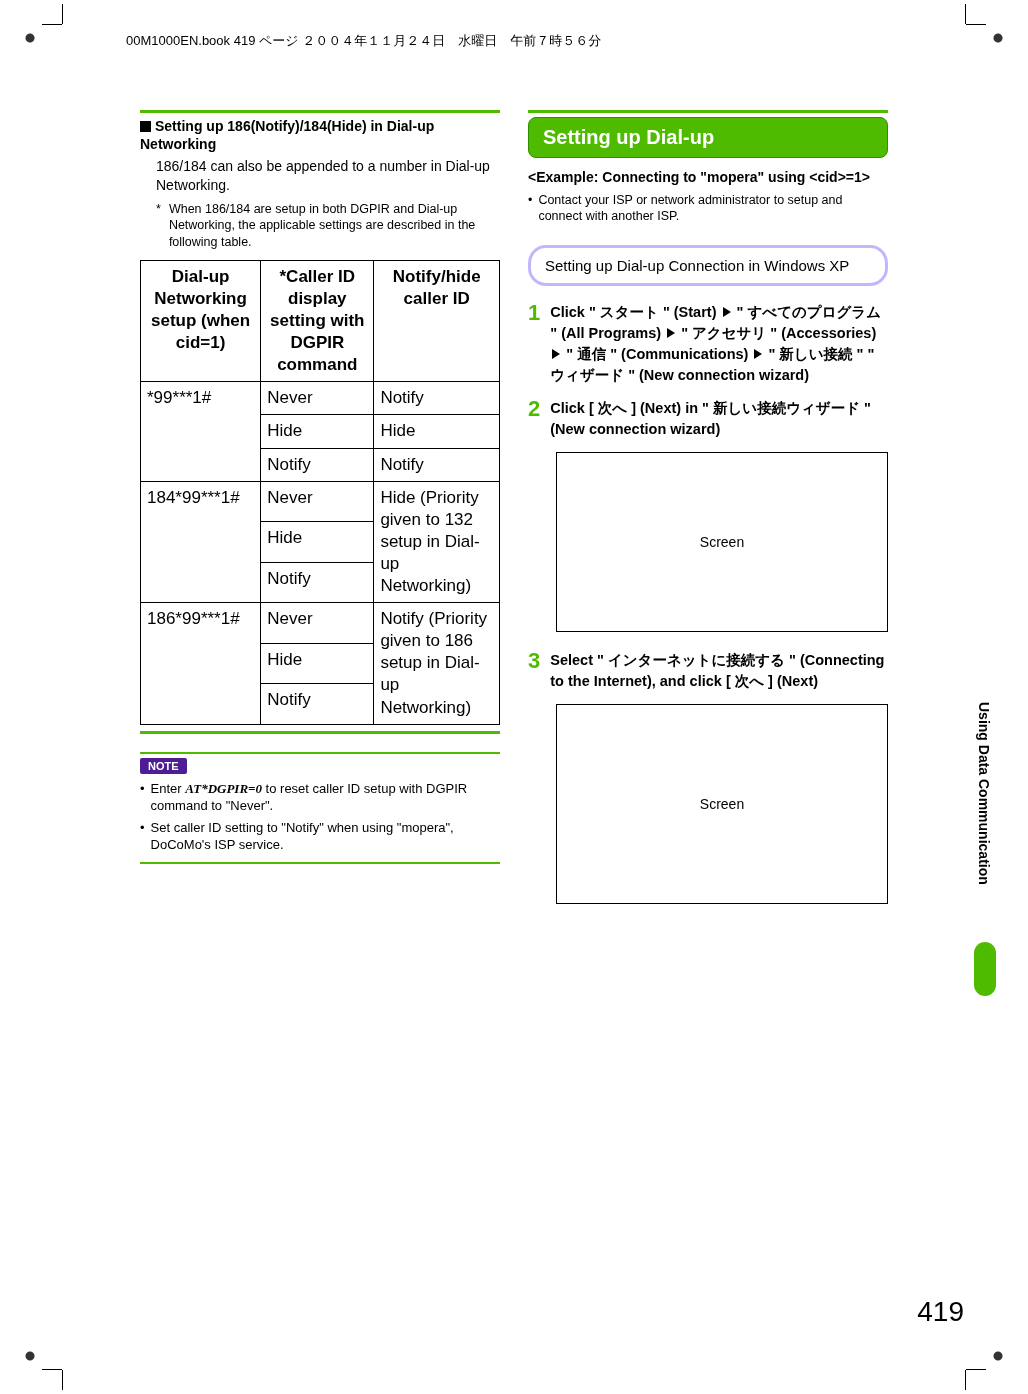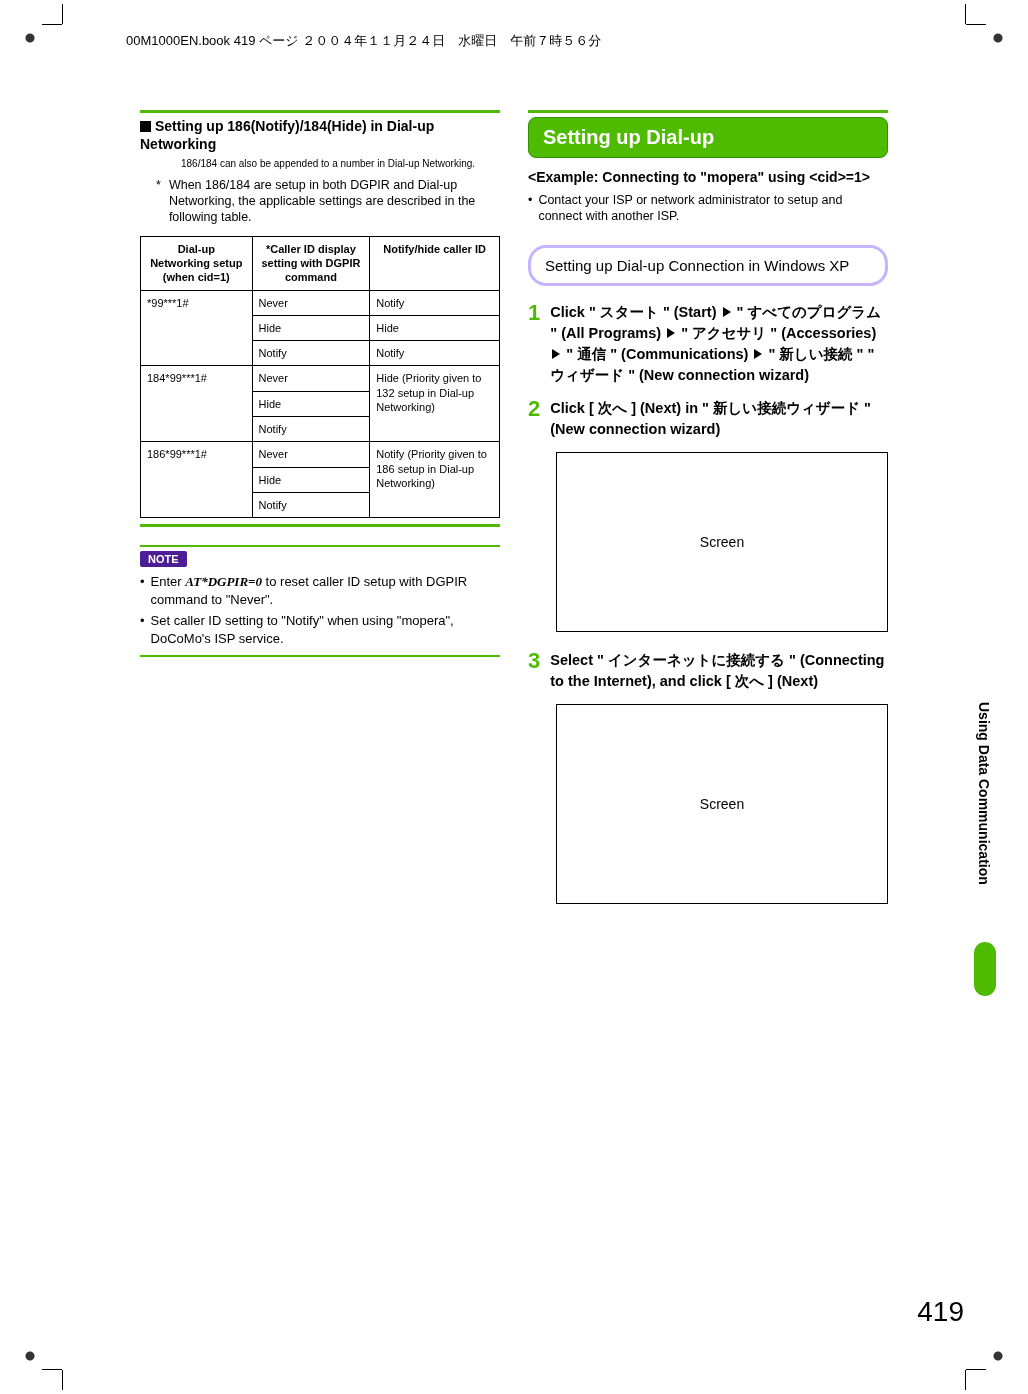--- a/index.html
+++ b/index.html
@@ -15,24 +15,24 @@
   .cropmark.tr{right:62px;top:4px;} .cropmark.tr::before{width:1px;height:20px;right:0;top:0;} .cropmark.tr::after{width:20px;height:1px;right:-20px;top:20px;}
   .cropmark.bl{left:62px;bottom:4px;} .cropmark.bl::before{width:1px;height:20px;left:0;bottom:0;} .cropmark.bl::after{width:20px;height:1px;left:-20px;bottom:20px;}
   .cropmark.br{right:62px;bottom:4px;} .cropmark.br::before{width:1px;height:20px;right:0;bottom:0;} .cropmark.br::after{width:20px;height:1px;right:-20px;bottom:20px;}
   .meta{position:absolute;left:126px;top:32px;font-size:13px;}
   .content{position:absolute;left:140px;top:110px;width:750px;display:flex;gap:28px;}
   .col{width:360px;}
   .hr-green-thin{height:3px;background:#4fbb00;margin-bottom:4px;}
   .hr-green-thin.wide{margin-top:6px;}
   .section-sub{font-weight:bold;font-size:14px;line-height:1.3;margin-bottom:4px;}
   .section-sub .sq{display:inline-block;width:11px;height:11px;background:#000;margin-right:4px;position:relative;top:1px;}
-  .indent-body{margin-left:16px;font-size:10px;line-height:1.35;text-align:center;}
+  .indent-body{margin-left:16px;font-size:14px;line-height:1.35;}
   .footnote{display:flex;gap:8px;font-size:12.5px;margin:6px 0 10px 16px;line-height:1.3;}
   .footnote .ast{flex:0 0 auto;}
-  table.setup{border-collapse:collapse;width:100%;font-size:11px;margin-top:4px;}
+  table.setup{border-collapse:collapse;width:100%;font-size:17px;margin-top:4px;}
   table.setup th,table.setup td{border:1px solid #000;padding:5px 6px;text-align:left;vertical-align:top;line-height:1.3;}
   table.setup th{font-weight:bold;text-align:center;}
   .note-head{background:#4c1d95;color:#fff;font-size:11px;font-weight:bold;padding:2px 8px;border-radius:2px;display:inline-block;margin-top:24px;}
   .note-body{font-size:13px;line-height:1.35;margin-top:6px;}
   .note-body ul{list-style:none;}
   .note-body li{display:flex;gap:6px;margin-bottom:4px;}
   .note-body li .dot{flex:0 0 auto;}
   .big-head{background:#4fbb00;color:#fff;font-weight:bold;font-size:20px;padding:8px 14px;border-radius:8px;margin-bottom:10px;border:1px solid #2f8f00;}
   .ex-title{font-weight:bold;font-size:14px;line-height:1.3;margin-bottom:6px;}
   .ex-bul{display:flex;gap:6px;font-size:12.5px;line-height:1.3;margin-bottom:20px;}

